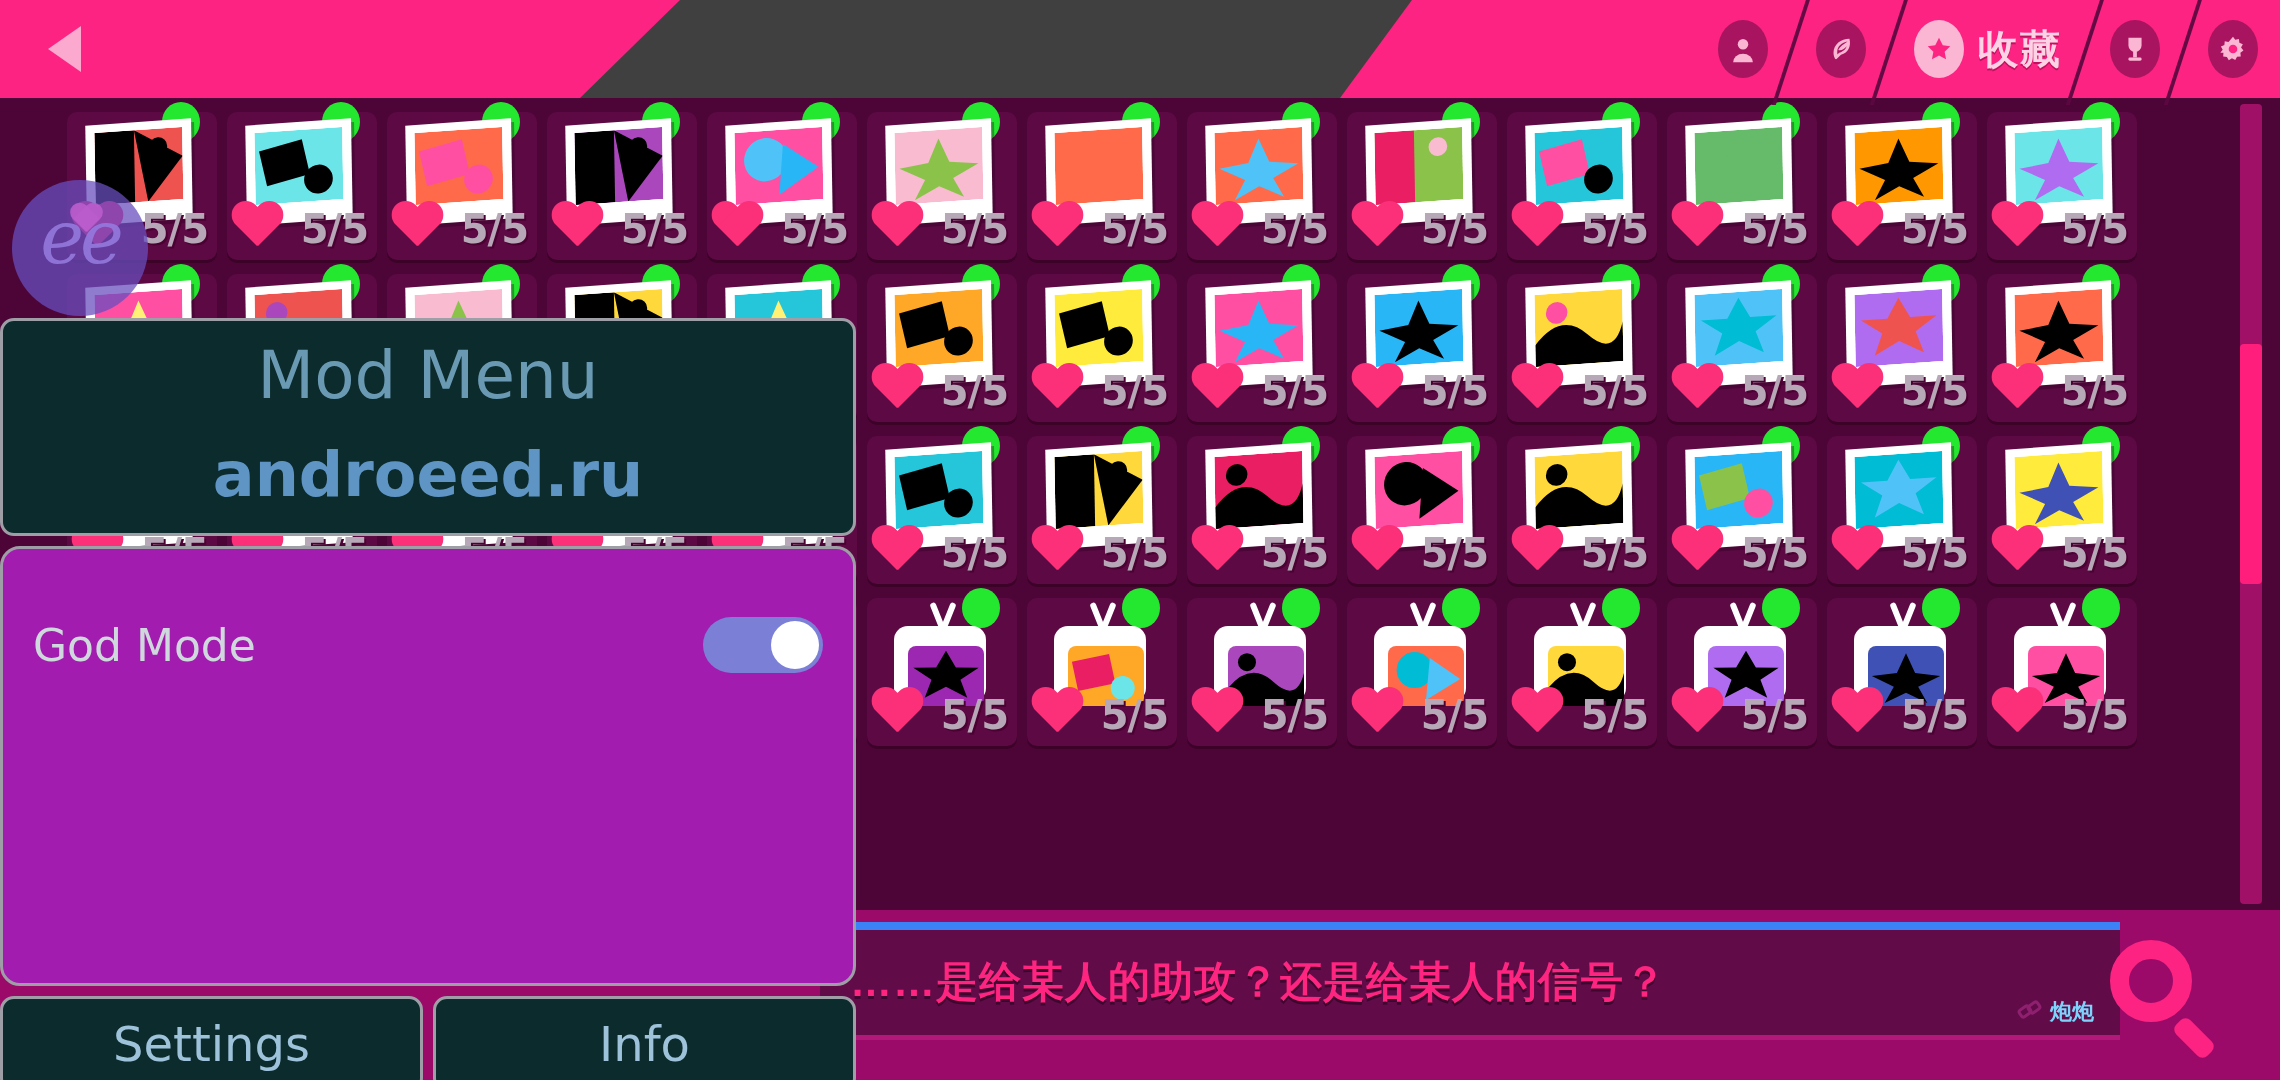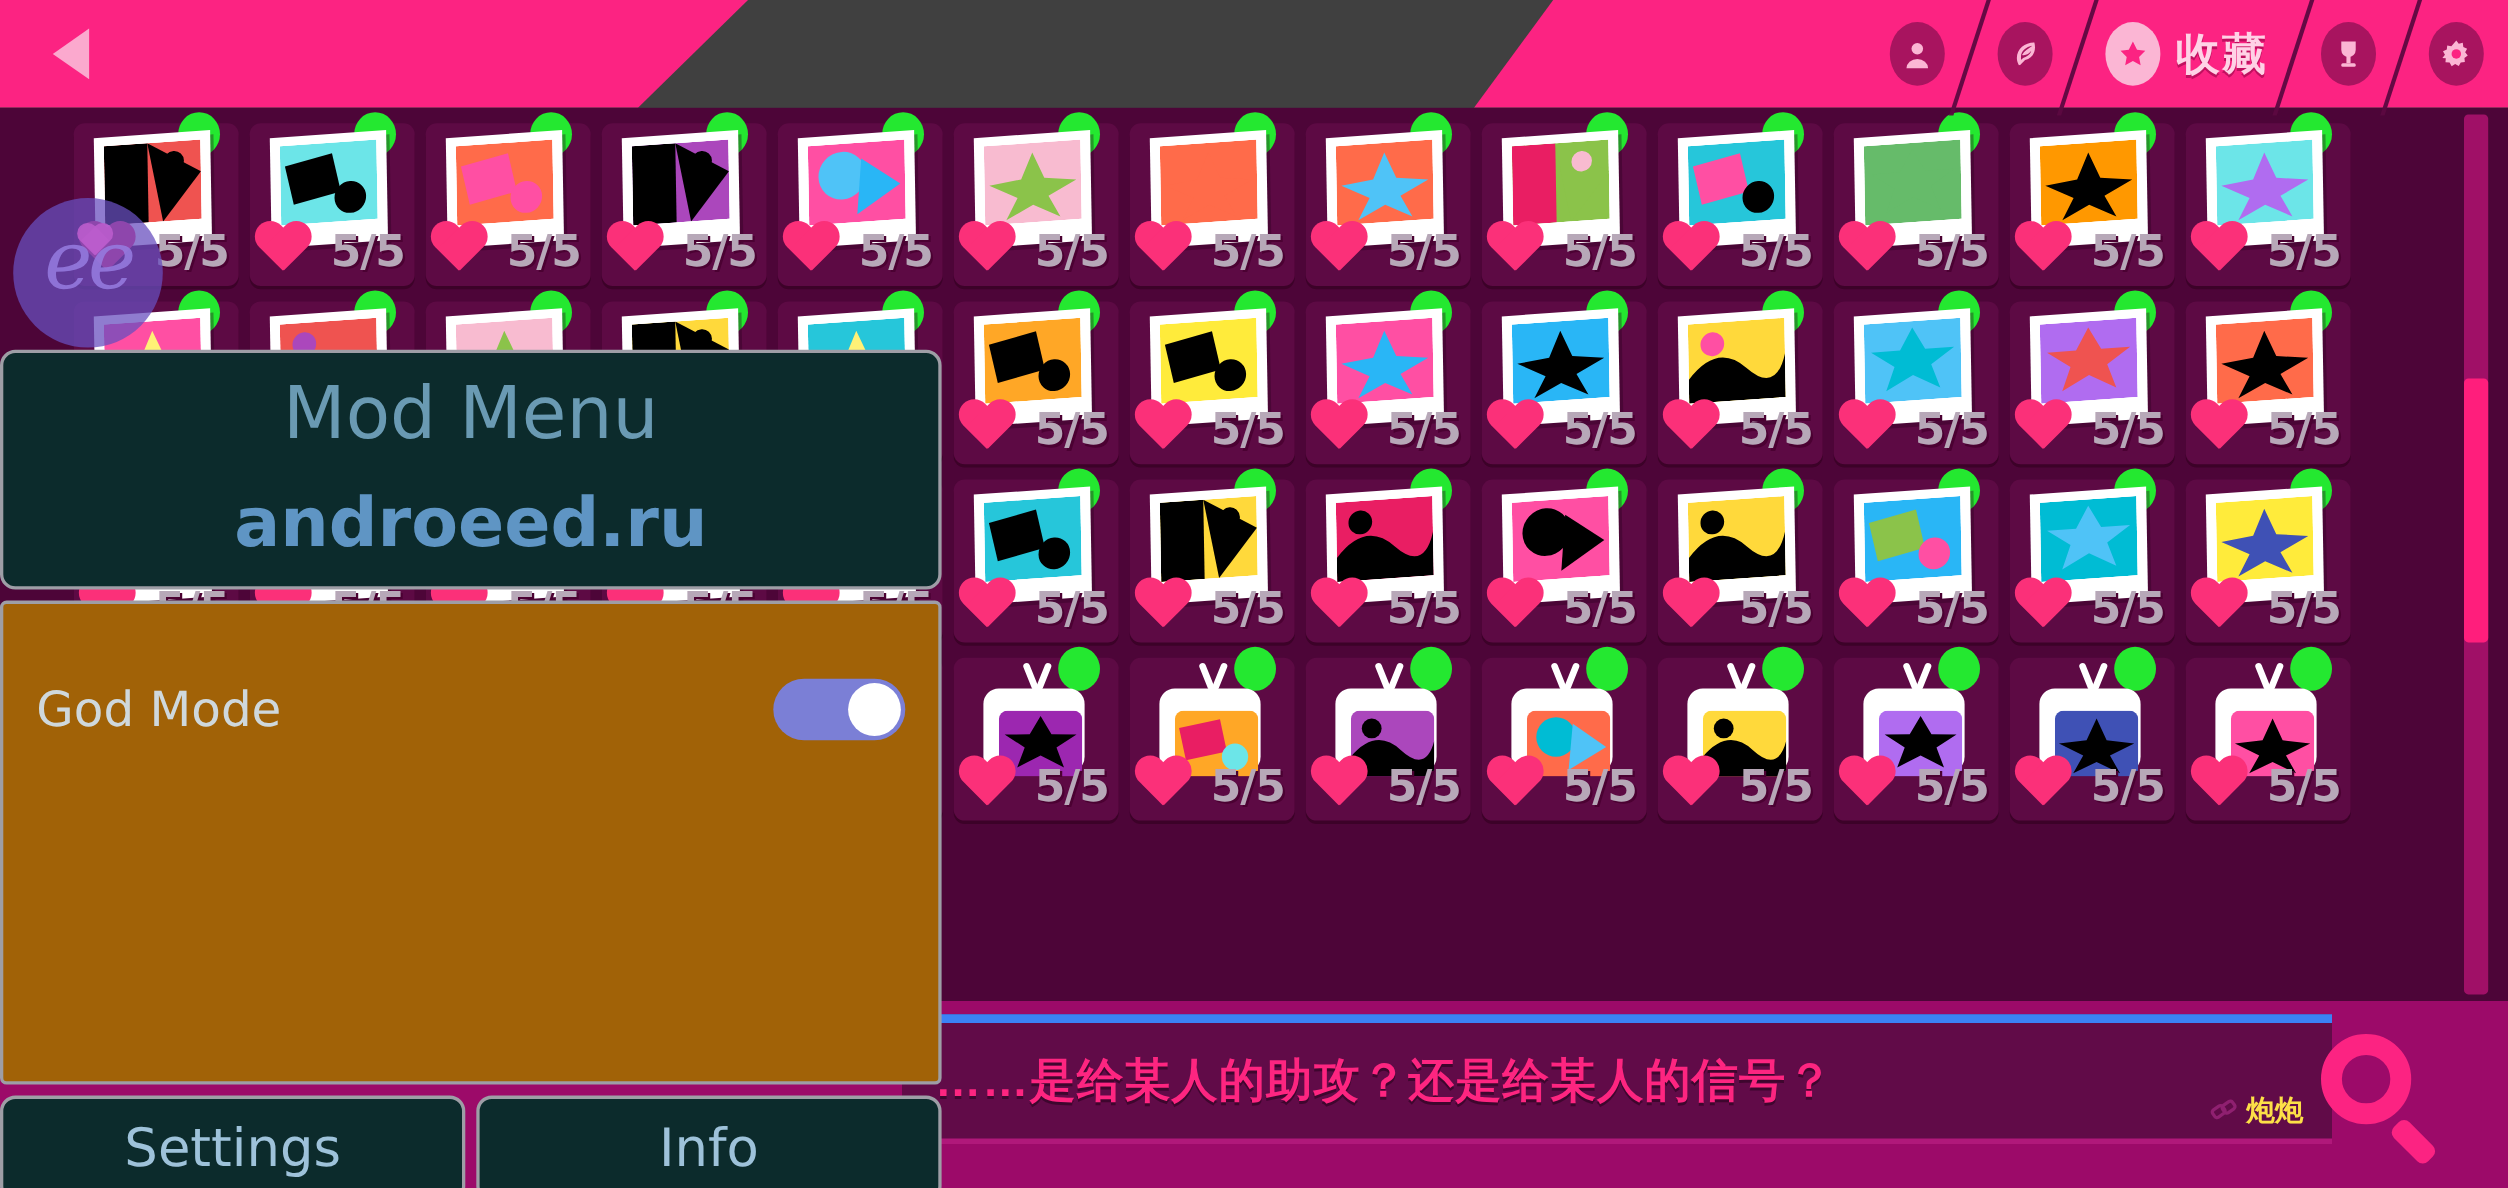--- a/index.html
+++ b/index.html
@@ -72,21 +72,21 @@
      border-radius:4px; z-index:20; cursor:pointer; }
   .scroll-thumb{ position:absolute; left:0; top:240px; width:22px; height:240px; background:#ff1e7c;
      border-radius:4px; }
 
   
   .bottom-banner{ position:absolute; left:0; bottom:0; width:2280px; height:170px; background:#9c0a69; z-index:22; }
   .banner-box{ position:absolute; left:820px; top:12px; width:1300px; height:118px; background:#610b48;
      border-top:8px solid #3b82f6; border-bottom:5px solid #b0187a; }
   .banner-text{ position:absolute; left:30px; top:24px; color:#fd2580; font-size:42px; font-weight:bold;
      letter-spacing:1px; text-shadow:0 3px 0 rgba(20,0,15,.45); white-space:nowrap; }
-  .banner-author{ position:absolute; right:26px; bottom:8px; color:#fde047; font-size:26px; font-weight:bold; }
+  .banner-author{ position:absolute; right:26px; bottom:8px; color:#7dd3fc; font-size:22px; font-weight:bold; }
   .link-ico{ display:inline-block; width:26px; height:18px; margin-right:6px; position:relative; vertical-align:-2px;}
   .link-ico i{ position:absolute; width:14px;height:11px; border:3px solid #8f2070; border-radius:4px; transform:rotate(-35deg);}
   .link-ico i:first-child{ left:0; top:3px;}
   .link-ico i:last-child{ left:9px; top:-1px;}
 
   .search-btn{ position:absolute; right:52px; bottom:18px; width:128px; height:128px; z-index:25; cursor:pointer; }
   .search-btn .ring{ position:absolute; left:10px; top:6px; width:82px; height:82px; border-radius:50%;
      border:19px solid #fc2382; }
   .search-btn .handle{ position:absolute; left:84px; top:82px; width:20px; height:44px; background:#fc2382;
      border-radius:7px; transform:rotate(-45deg); }
@@ -101,21 +101,21 @@
      background:rgba(186,92,204,.9); border-radius:19px 19px 0 0;}
   .mod-float .hrt:before{ left:18px; transform:rotate(-45deg); transform-origin:0 100%;}
   .mod-float .hrt:after{ left:0; transform:rotate(45deg); transform-origin:100% 100%;}
 
   
   .mod-menu{ position:absolute; left:0; top:318px; width:856px; z-index:50; }
   .mm-head{ background:#0c2b2c; border:3px solid #9e9ea6; border-radius:14px; padding:16px 0 22px;
      text-align:center; }
   .mm-title{ color:#6a9ab3; font-size:66px; font-family:"DejaVu Sans",sans-serif; }
   .mm-sub{ color:#5f95c4; font-size:62px; font-weight:bold; margin-top:24px; font-family:"DejaVu Sans",sans-serif; }
-  .mm-body{ margin-top:10px; background:#a16207; border:3px solid #9e9ea6; border-radius:6px;
+  .mm-body{ margin-top:10px; background:#a21caf; border:3px solid #9e9ea6; border-radius:20px;
      height:440px; position:relative; }
   .mm-row{ position:absolute; left:30px; top:68px; right:30px; display:flex; align-items:center;
      justify-content:space-between; }
   .mm-row-label{ color:#cfd8dc; font-size:44px; font-family:"DejaVu Sans",sans-serif; }
   .toggle{ width:120px; height:56px; border-radius:28px; background:#7b7fd6; position:relative; cursor:pointer; }
   .toggle .knob{ position:absolute; right:4px; top:4px; width:48px; height:48px; border-radius:50%; background:#fff; }
   .mm-hint{ position:absolute; left:0; right:0; top:155px; text-align:center; color:#eceff1;
      font-size:35px; font-style:italic; font-weight:bold; font-family:"DejaVu Sans",sans-serif; }
   .mm-foot{ margin-top:10px; display:flex; gap:10px; }
   .mm-btn{ flex:1; background:#0c2b2c; border:3px solid #9e9ea6; border-radius:14px; height:96px;

